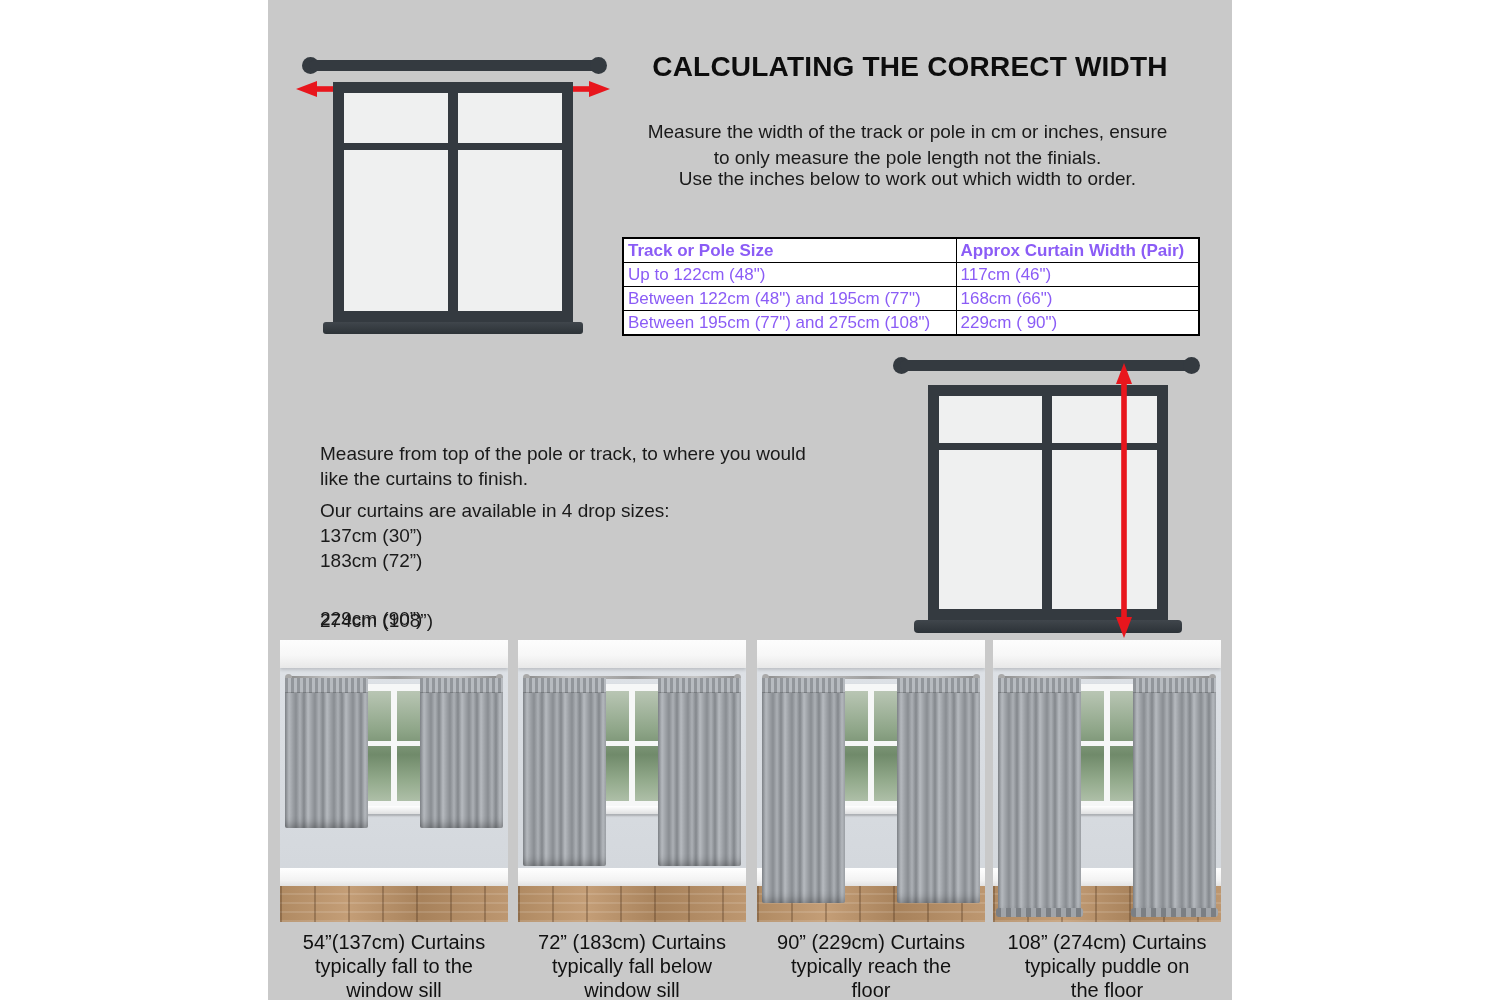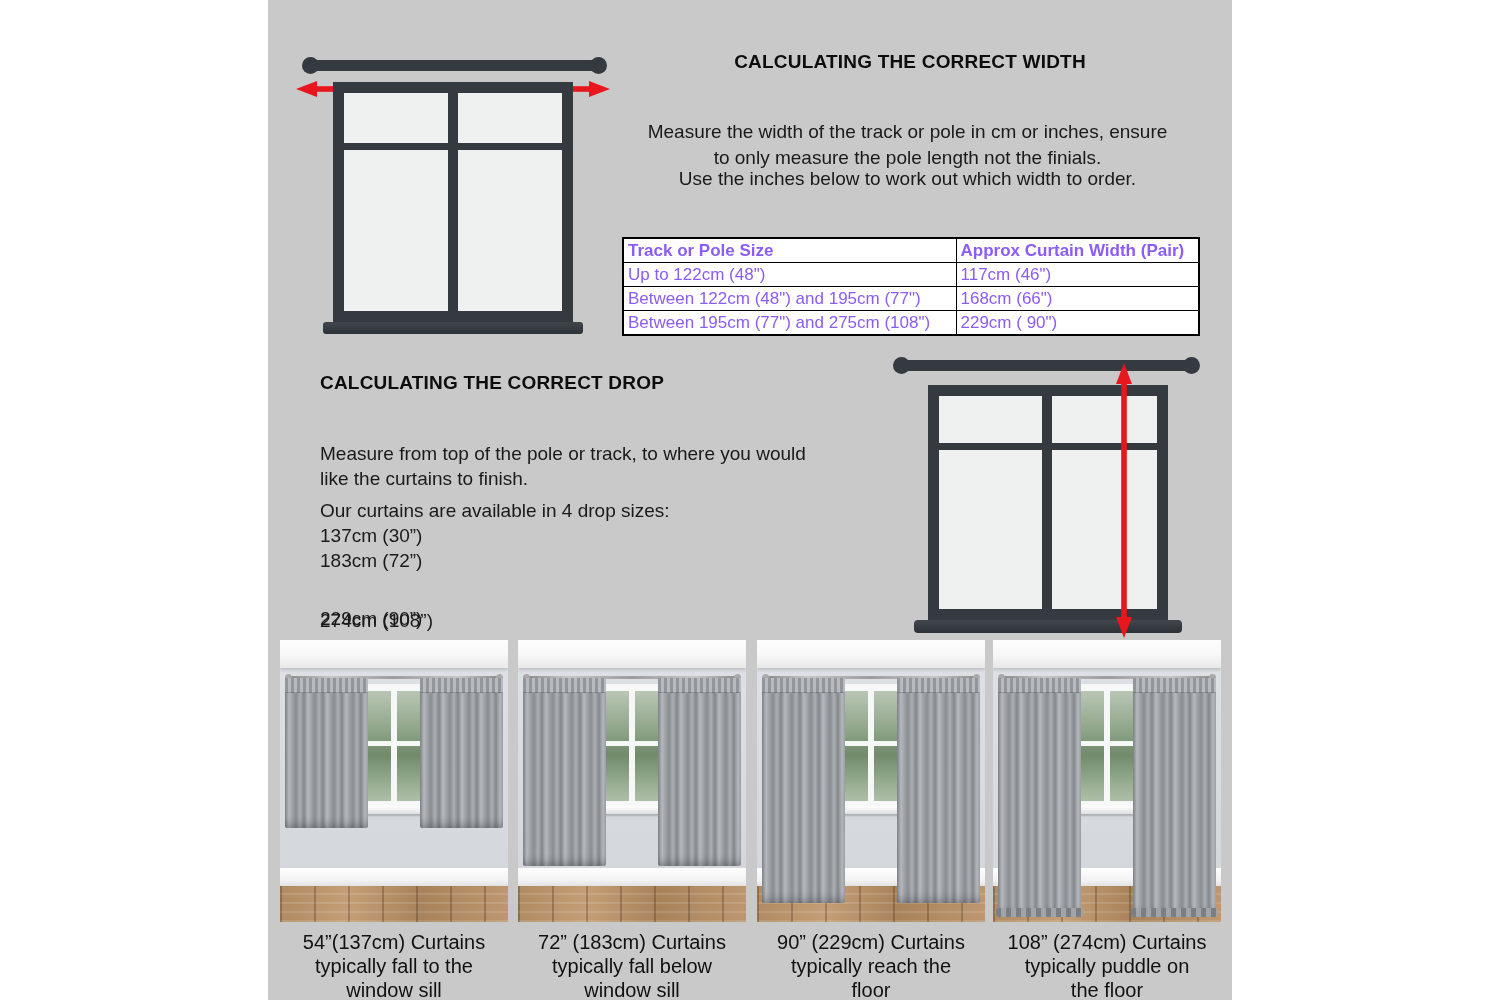--- a/index.html
+++ b/index.html
@@ -15,21 +15,21 @@
     position:relative;width:1500px;height:1000px;background:#ffffff;overflow:hidden;
     font-family:"Liberation Sans",sans-serif;color:var(--text);
   }
   .abs{position:absolute;}
   .pre{white-space:pre-line;margin-top:20px;}
 
   
   .content-bg{left:268px;top:0;width:964px;height:1000px;background:var(--content-bg);}
 
   
-  .h1{font-size:19px;font-weight:bold;letter-spacing:.2px;color:#0d0d0d;}
+  .h1{font-size:28px;font-weight:bold;letter-spacing:.2px;color:#0d0d0d;}
   .body-txt{font-size:19px;line-height:26px;color:#1a1a1a;}
   .width-title{left:620px;top:51px;width:580px;text-align:center;}
   .width-para1{left:615px;top:99px;width:585px;text-align:center;}
   .width-para2{left:615px;top:166px;width:585px;text-align:center;}
   .drop-title{left:320px;top:372px;}
   .drop-para{left:320px;top:421px;line-height:25px;}
   .drop-line{left:320px;line-height:25px;}
 
   
   table.size-chart{
@@ -158,21 +158,20 @@
         <td>Between 122cm (48") and 195cm (77")</td>
         <td>168cm (66")</td>
       </tr>
       <tr>
         <td>Between 195cm (77") and 275cm (108")</td>
         <td>229cm ( 90")</td>
       </tr>
     </tbody>
   </table>
 
-  <div class="abs h1 drop-title">CALCULATING THE CORRECT DROP</div>
   <div class="abs body-txt pre drop-para">Measure from top of the pole or track, to where you would
 like the curtains to finish.</div>
   <div class="abs body-txt drop-line" style="top:498px;">Our curtains are available in 4 drop sizes:</div>
   <div class="abs body-txt drop-line" style="top:523px;">137cm (30”)</div>
   <div class="abs body-txt drop-line" style="top:548px;">183cm (72”)</div>
   <div class="abs body-txt drop-line" style="top:578px;margin-top:28px;">229cm (90”)</div>
   <div class="abs body-txt drop-line" style="top:608px;">274cm (108”)</div>
 
   <div class="abs pole pole2">
     <span class="finial f-left"></span>

